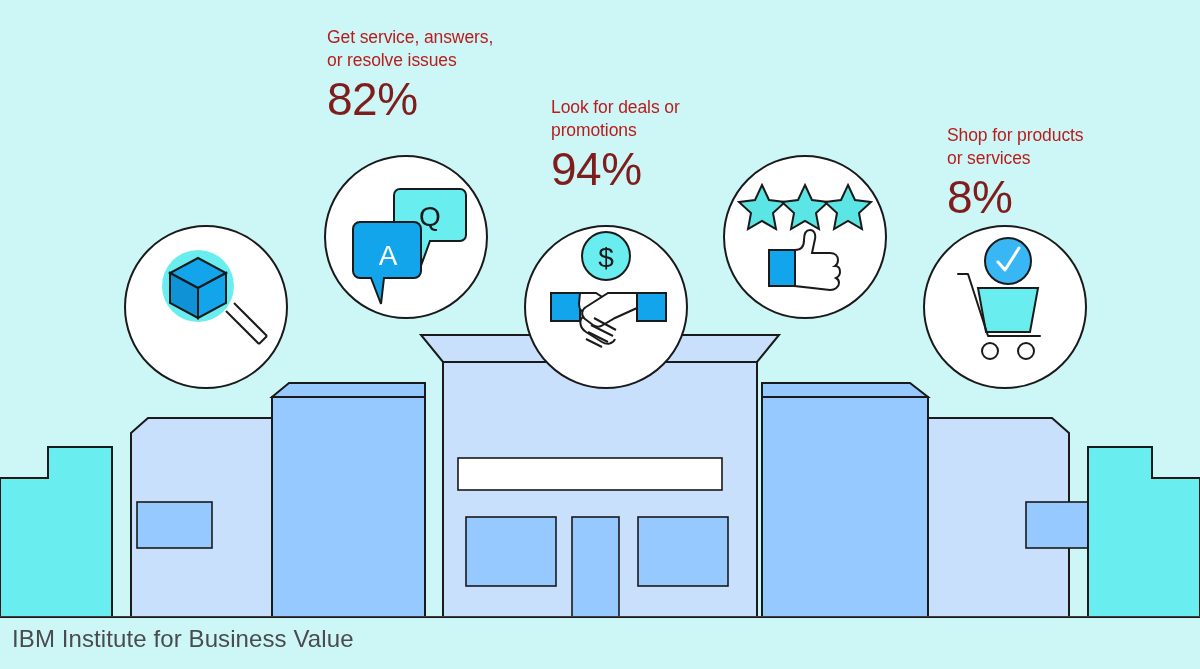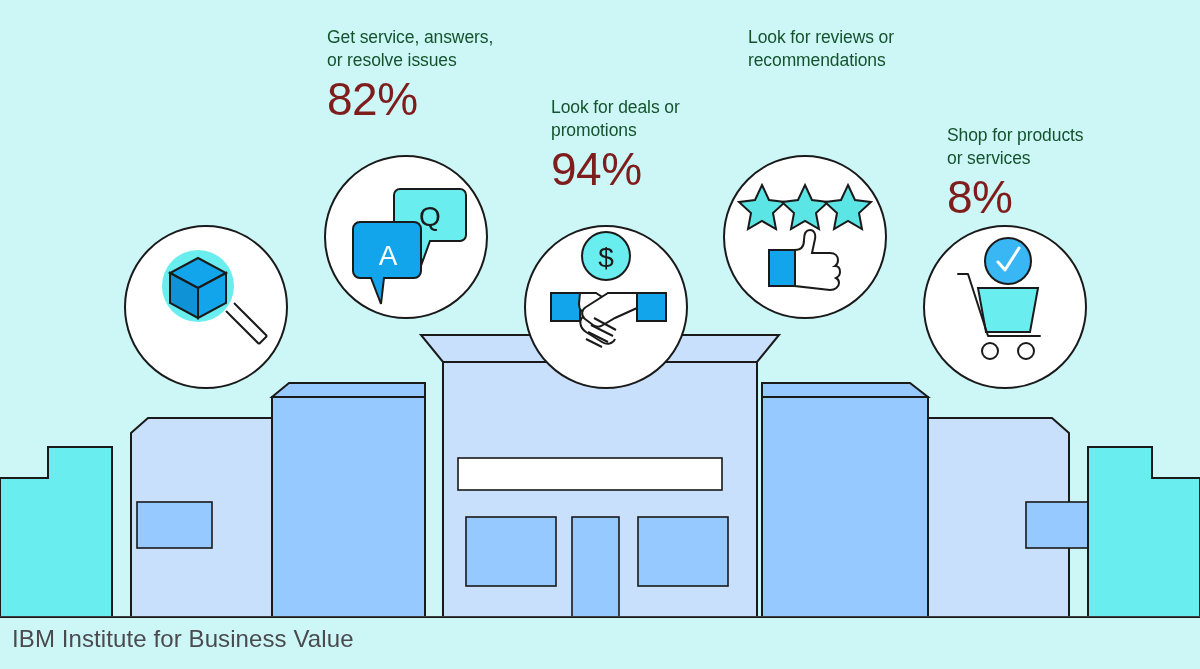--- a/index.html
+++ b/index.html
@@ -26,21 +26,21 @@
     height: 669px;
   }
   
   .stat {
     position: absolute;
     width: 230px;
   }
   .stat-label {
     font-size: 17.5px;
     line-height: 1.33;
-    color: #14532d;
+    color: #b91c1c;
     letter-spacing: -0.1px;
     white-space: pre-line;
     font-weight: 400;
   }
   .stat-value {
     font-size: 46px;
     line-height: 1.06;
     color: #7f1d1d;
     font-weight: 300;
     letter-spacing: -0.5px;
@@ -179,22 +179,20 @@
     <div class="stat-value">82%</div>
   </div>
 
   <div class="stat" id="stat-2">
     <div class="stat-label">Look for deals or
 promotions</div>
     <div class="stat-value">94%</div>
   </div>
 
   <div class="stat" id="stat-3">
-    <div class="stat-label">Look for reviews or
-recommendations</div>
   </div>
 
   <div class="stat" id="stat-4">
     <div class="stat-label">Shop for products
 or services</div>
     <div class="stat-value">8%</div>
   </div>
 
   <div id="footer-rule"></div>
   <div id="footer">IBM Institute for Business Value</div>

